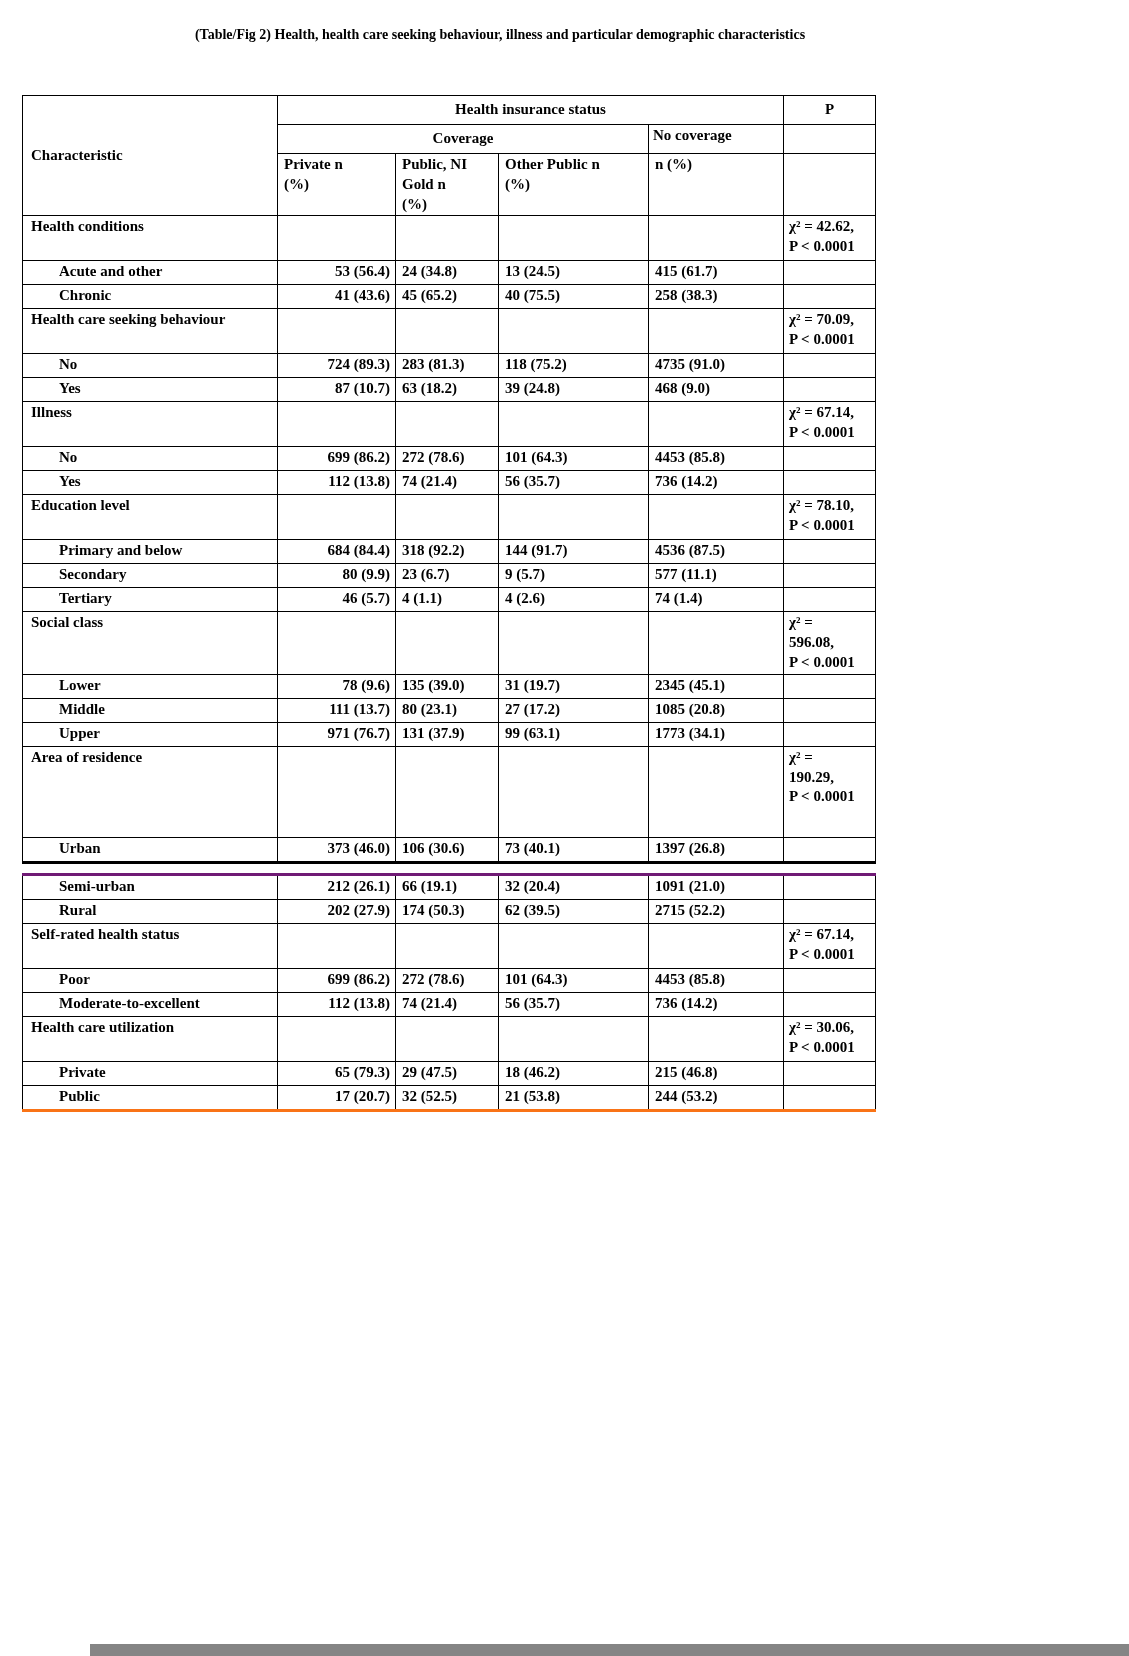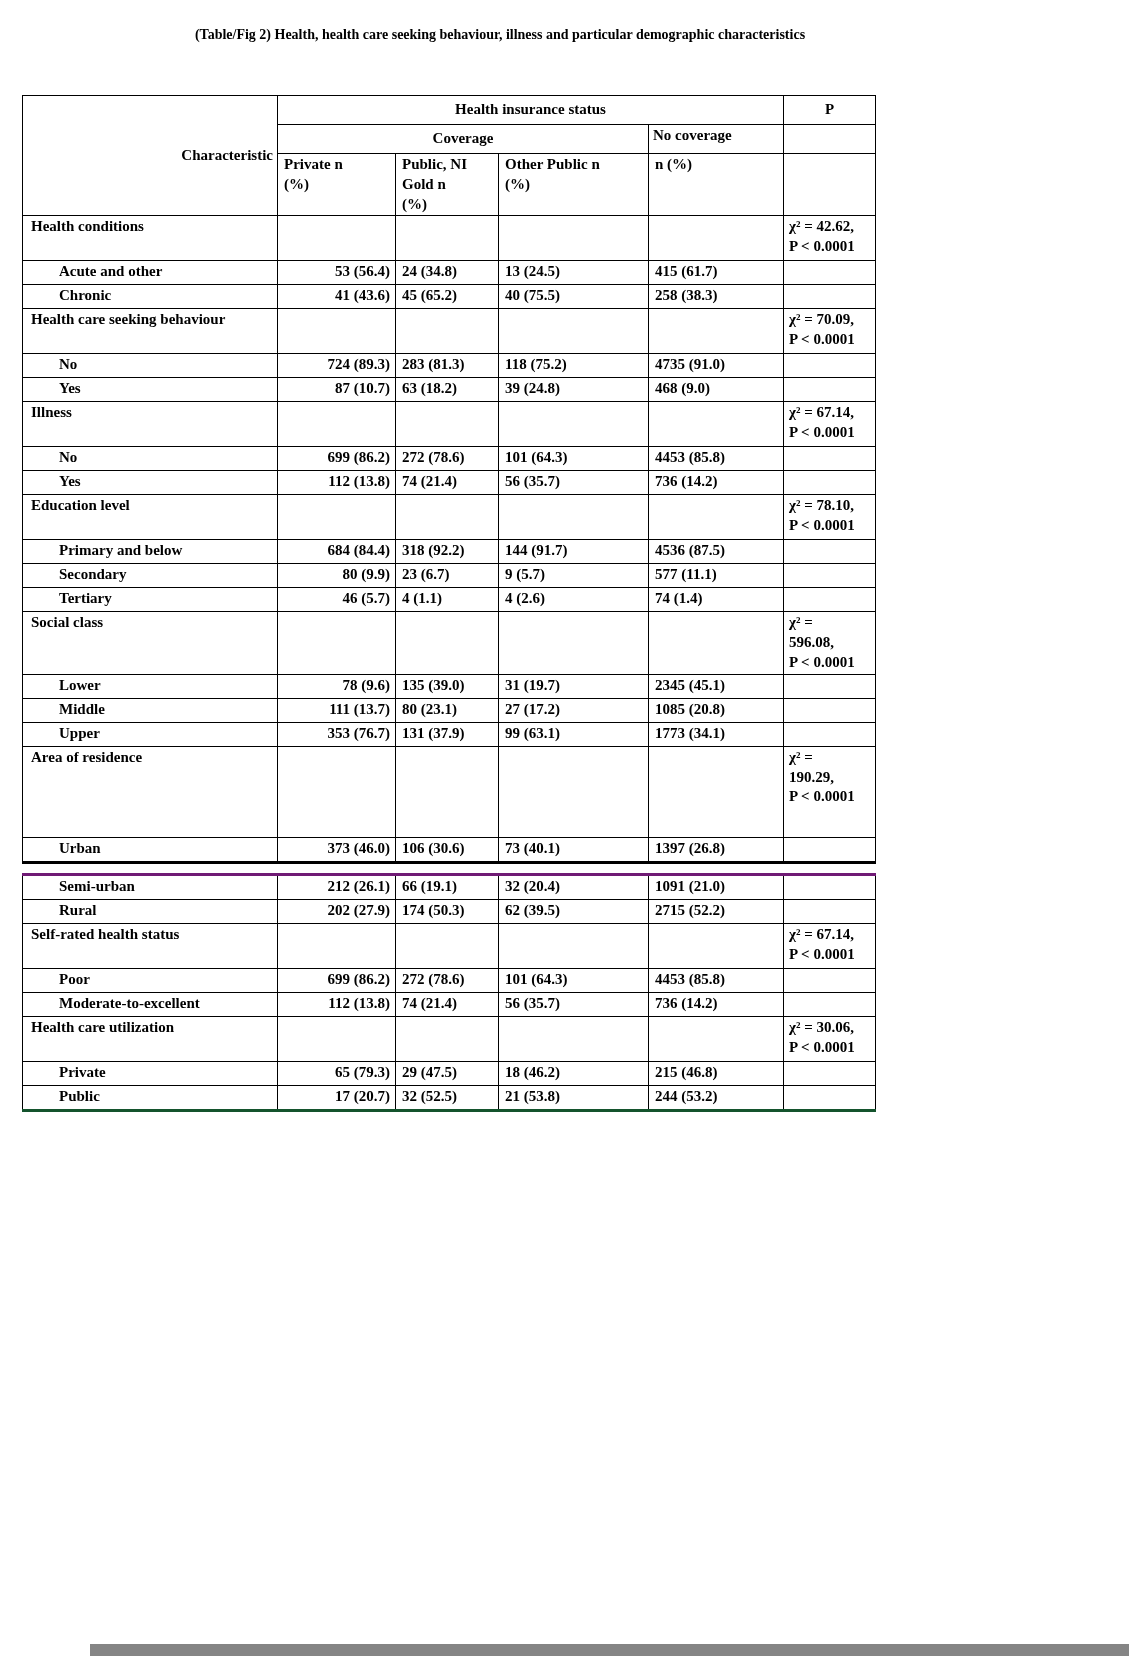--- a/index.html
+++ b/index.html
@@ -15,37 +15,37 @@
     position:absolute;left:22px;top:95px;
     border-collapse:collapse;table-layout:fixed;width:853px;
   }
   th,td{
     border:1px solid #000;
     font-weight:bold;font-size:15px;line-height:1.32;
     vertical-align:top;padding:1px 4px;
     overflow:hidden;
   }
   thead th{white-space:pre-line;text-align:left;}
-  th.characteristic{vertical-align:middle;padding-left:8px;height:auto;text-align:right;}
+  th.characteristic{vertical-align:middle;padding-left:8px;height:auto;}
   th.group-head,th.p-head,th.coverage-head{text-align:center;vertical-align:middle;}
   thead tr.r1 th{height:26px;margin-top:24px;}
   thead tr.r2 th{height:26px;}
   thead tr.r3 th{height:56px;padding-left:6px;}
   td.label{padding-left:8px;}
   td.sublabel{padding-left:36px;}
   td.v0{text-align:right;padding-right:5px;}
   td.v1,td.v2,td.v3{text-align:left;padding-left:6px;}
   td.p{white-space:pre-line;padding:1px 5px;}
   tbody td{height:21px;}
   tbody tr.cat td{height:42px;}
   tbody tr:nth-child(18) td{height:88px;margin-top:32px;} 
   tbody tr.pb td{border-bottom:3px solid #000;} 
   tbody tr.pt td{border-top:3px solid #701a75;}
   tbody tr.spacer td{border:none;height:9px;padding:0;}
-  tbody tr:last-child td{border-bottom:3px solid #14532d;}
+  tbody tr:last-child td{border-bottom:3px solid #f97316;}
   .scan-bar{
     position:absolute;left:90px;right:0;bottom:0;height:12px;background:#858585;
   }
 </style>
 </head>
 <body>
 
 <div class="title-block">
   <div>(Table/Fig 2) Health, health care seeking behaviour, illness and particular demographic characteristics</div>
 </div>
@@ -212,21 +212,21 @@
       <tr>
         <td class="sublabel">Middle</td>
         <td class="v0">111 (13.7)</td>
         <td class="v1">80 (23.1)</td>
         <td class="v2">27 (17.2)</td>
         <td class="v3">1085 (20.8)</td>
         <td class="p"></td>
       </tr>
       <tr>
         <td class="sublabel">Upper</td>
-        <td class="v0">353 (76.7)</td>
+        <td class="v0">971 (76.7)</td>
         <td class="v1">131 (37.9)</td>
         <td class="v2">99 (63.1)</td>
         <td class="v3">1773 (34.1)</td>
         <td class="p"></td>
       </tr>
       <tr class="cat">
         <td class="label">Area of residence</td>
         <td class="v0"></td>
         <td class="v1"></td>
         <td class="v2"></td>

